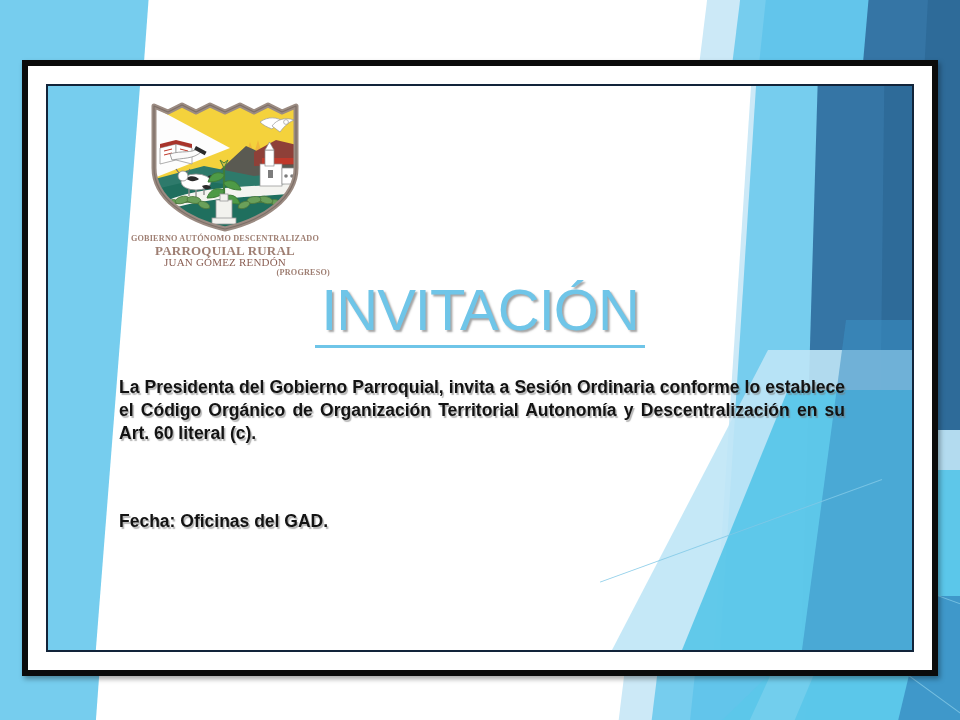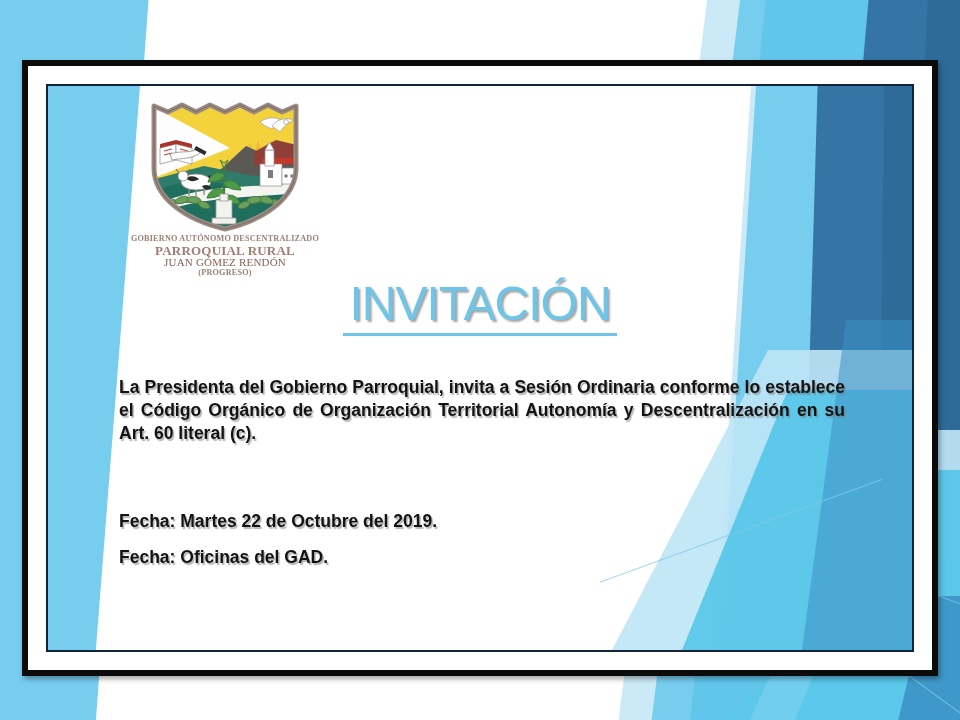--- a/index.html
+++ b/index.html
@@ -246,34 +246,34 @@
   .logo-caption {
     margin-top: 1px;
     font-family: "Liberation Serif", serif;
     color: #9E7E72;
     line-height: 1.06;
     letter-spacing: .2px;
   }
   .cap1 { font-size: 8.2px; font-weight: 700; }
   .cap2 { font-size: 13px; font-weight: 700; }
   .cap3 { font-size: 11px; font-weight: 400; color: #8A5E53; }
-  .cap4 { font-size: 8.2px; font-weight: 700; }
+  .cap4 { font-size: 8.2px; font-weight: 700; text-align: right; }
 
   
   .title {
     position: absolute;
     left: 0;
     right: 0;
     top: 190px;
     text-align: center;
   }
   .title-text {
     display: inline-block;
     font-family: "Liberation Sans", sans-serif;
-    font-size: 48px;
+    font-size: 58px;
     font-weight: 400;
     letter-spacing: -1px;
     color: #6FC5E8;
     border-bottom: 3px solid #6FC5E8;
     padding: 0 6px 2px 6px;
     text-shadow: 2px 2px 2px rgba(90,90,90,.55);
   }
 
   
   .body-para {
@@ -462,21 +462,20 @@
             </div>
           </div>
 
           <div class="title">
             <span class="title-text">INVITACIÓN</span>
           </div>
 
           <div class="body-para">La Presidenta del Gobierno Parroquial, invita a Sesión Ordinaria conforme lo establece el Código Orgánico de Organización Territorial Autonomía y Descentralización en su Art.  60 literal (c).</div>
 
           <div class="details">
-            <div class="row">Fecha: Martes 22 de Octubre del 2019.</div>
             <div class="row">Fecha: Oficinas del GAD.</div>
           </div>
 
         </div>
       </div>
     </div>
   </div>
 </div>
 
 </body></html>

